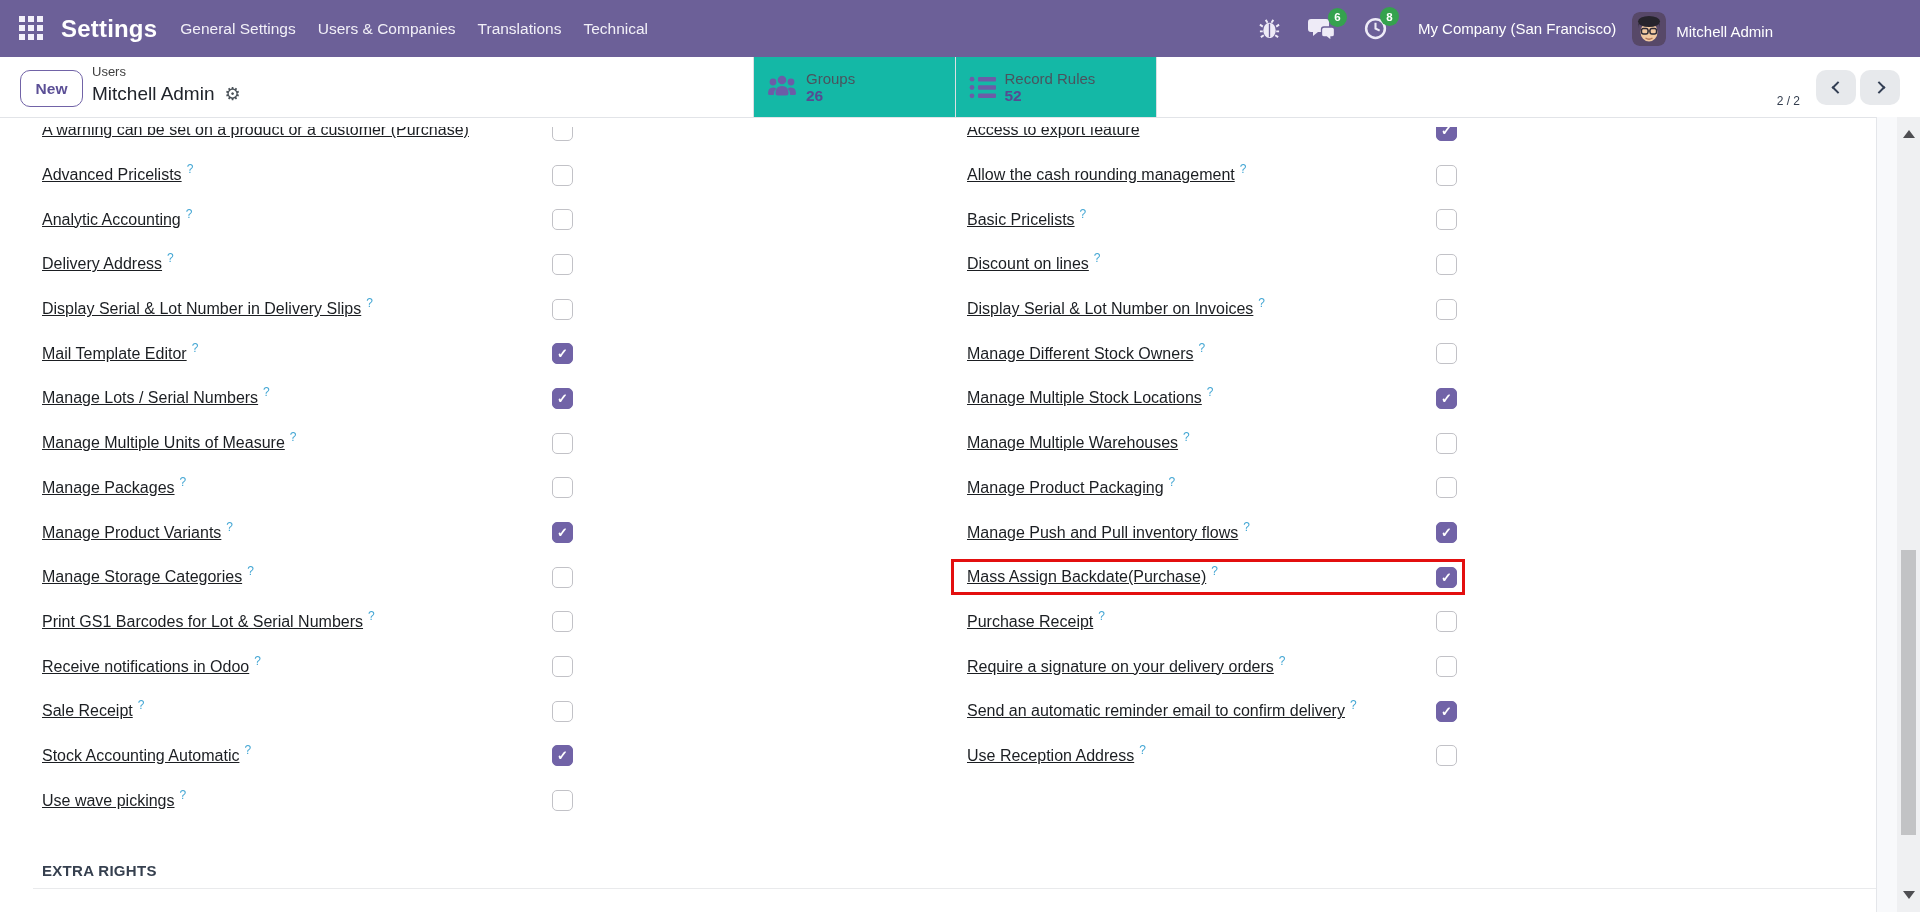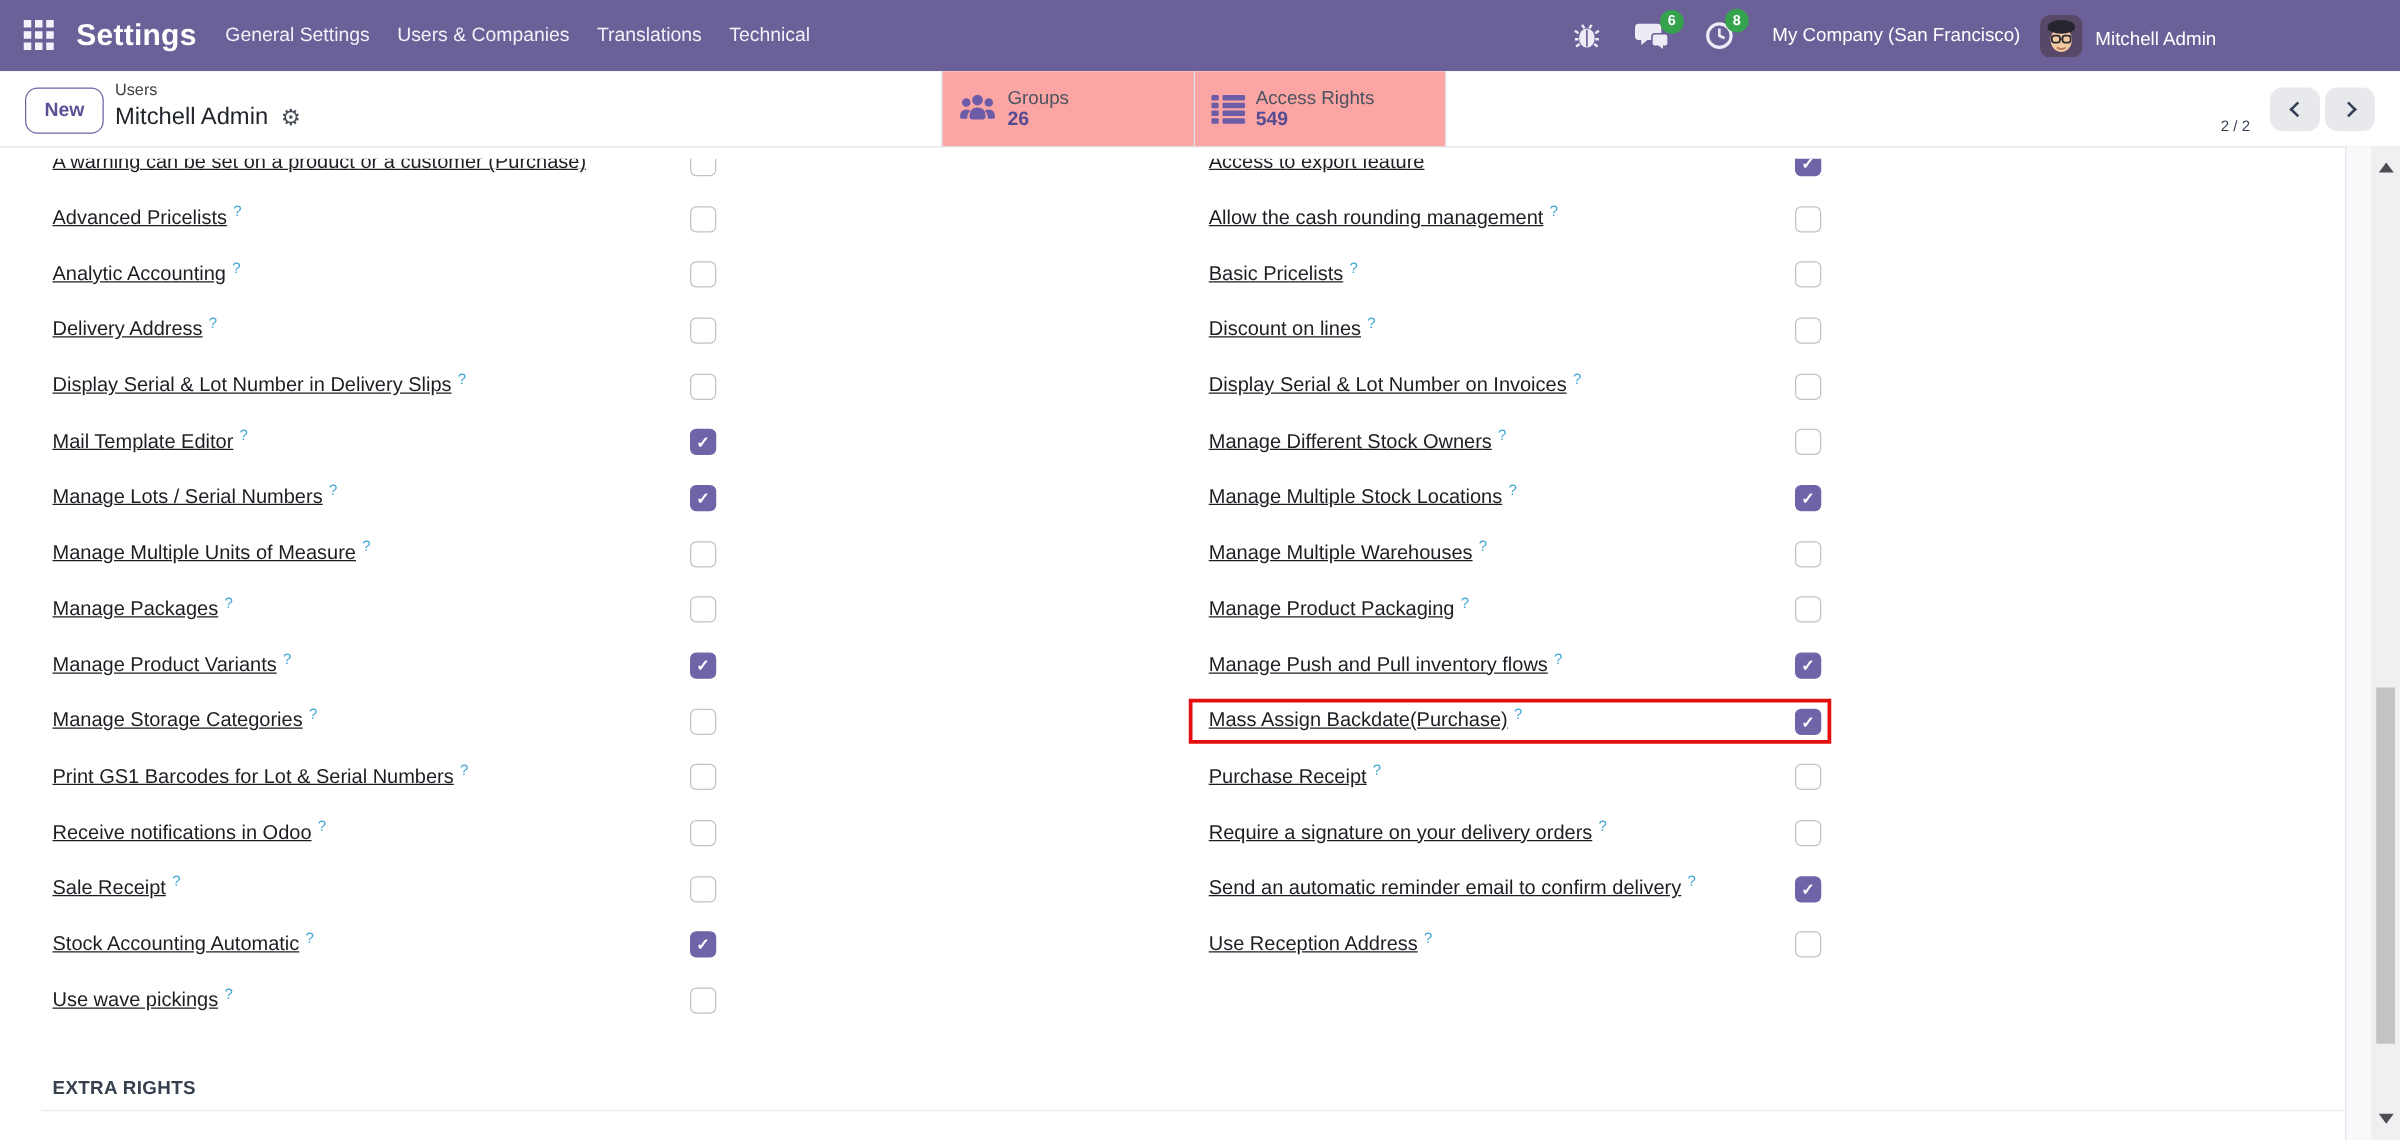--- a/index.html
+++ b/index.html
@@ -36,21 +36,21 @@
              font-family:"Liberation Sans", sans-serif; }
   .crumbs { position:absolute; left:92px; top:6px; }
   .crumb-parent { font-size:13px; color:#404040; cursor:pointer; display:block; line-height:17px; }
   .crumb-current-row { display:flex; align-items:center; }
   .crumb-current { font-size:19px; color:#20242b; line-height:27px; }
   .gear-icon { font-size:18px; color:#495057; margin-left:10px; cursor:pointer; line-height:1; }
 
   .stat-group { position:absolute; left:753px; top:0; width:404px; height:60px; display:flex;
                 border-left:1px solid #dadfe3; border-right:1px solid #dadfe3; }
   .stat-btn { flex:1 1 0; display:flex; align-items:center; padding-left:13px; cursor:pointer;
-              border-right:1px solid #dadfe3; background:#fca5a5; }
+              border-right:1px solid #dadfe3; background:#14b8a6; }
   .stat-btn:last-child { border-right:none; }
   .stat-icon { margin-right:9px; flex:none; display:flex; }
   .stat-text { display:flex; flex-direction:column; line-height:17px; }
   .stat-label { font-size:15px; color:#4b535e; }
   .stat-value { font-size:15.5px; font-weight:bold; color:#554b92; }
 
   .pager { position:absolute; right:20px; top:0; height:60px; display:flex; align-items:center; }
   .pager-text { font-size:12px; color:#333d4e; margin-right:12px;margin-top:28px; }
   .pager-btn { width:40px; height:35px; background:#e7e9ec; border:none; border-radius:10px;
                margin-left:4px; cursor:pointer; display:flex; align-items:center; justify-content:center; }
@@ -182,33 +182,31 @@
         </svg>
       </span>
       <span class="stat-text">
         <span class="stat-label">Groups</span>
         <span class="stat-value">26</span>
       </span>
     </div>
     <div class="stat-btn">
       <span class="stat-icon">
         <svg width="27" height="25" viewBox="0 0 27 25" fill="#6c5ca7">
-          <rect x="0" y="1" width="6" height="4.4" rx="1"></rect>
-            <rect x="9" y="1" width="18" height="4.4" rx="1"></rect>
-          <rect x="0" y="7.2" width="6" height="4.4" rx="1"></rect>
-            <rect x="9" y="7.2" width="18" height="4.4" rx="1"></rect>
-          <rect x="0" y="13.4" width="6" height="4.4" rx="1"></rect>
-            <rect x="9" y="13.4" width="18" height="4.4" rx="1"></rect>
-          <rect x="0" y="19.6" width="6" height="4.4" rx="1"></rect>
-            <rect x="9" y="19.6" width="18" height="4.4" rx="1"></rect>
+          <circle cx="3" cy="4.2" r="2.4"></circle>
+            <rect x="9" y="2" width="18" height="4.4" rx="1"></rect>
+          <circle cx="3" cy="12.5" r="2.4"></circle>
+            <rect x="9" y="10.3" width="18" height="4.4" rx="1"></rect>
+          <circle cx="3" cy="20.8" r="2.4"></circle>
+            <rect x="9" y="18.6" width="18" height="4.4" rx="1"></rect>
         </svg>
       </span>
       <span class="stat-text">
-        <span class="stat-label">Access Rights</span>
-        <span class="stat-value">549</span>
+        <span class="stat-label">Record Rules</span>
+        <span class="stat-value">52</span>
       </span>
     </div>
   </div>
 
   <div class="pager">
     <span class="pager-text">2 / 2</span>
     <button class="pager-btn">
         <span class="chev left"></span>
       </button>
     <button class="pager-btn">

